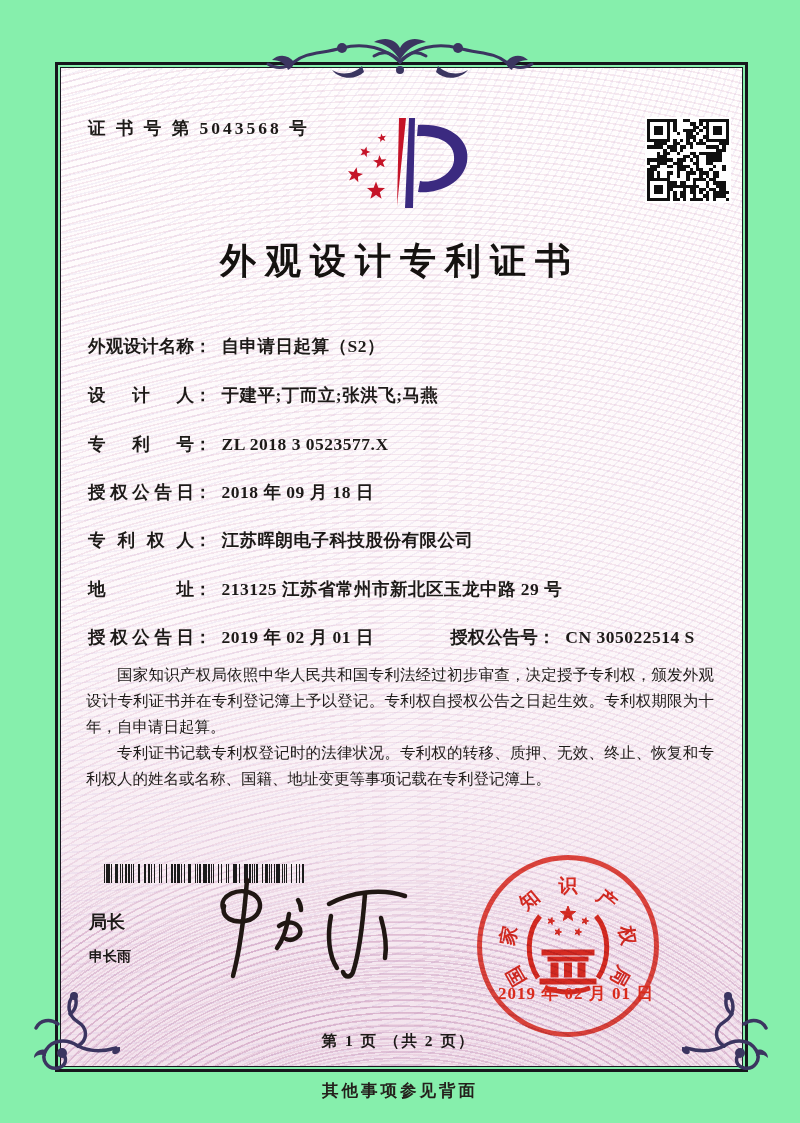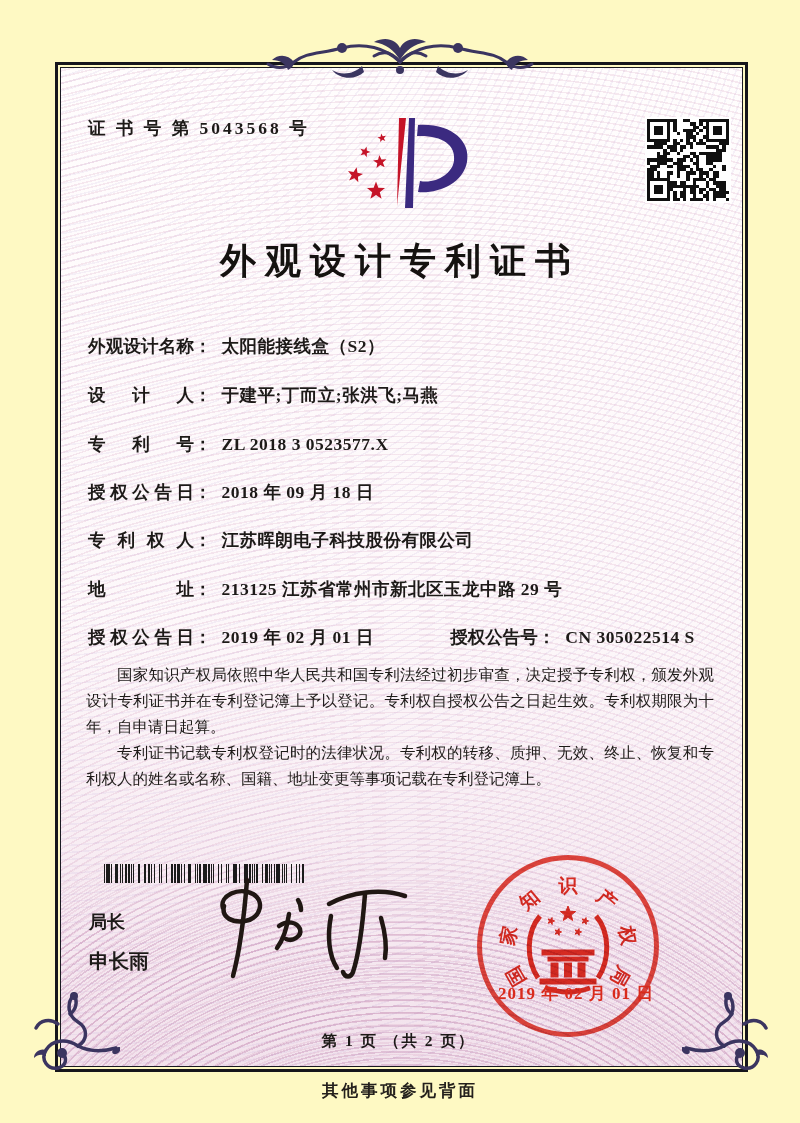--- a/index.html
+++ b/index.html
@@ -1,16 +1,16 @@
 <!DOCTYPE html>
 <html><head>
 <meta charset="utf-8">
 <style>
   html,body{margin:0;padding:0;background:#fff;}
-  .page{position:relative;width:800px;height:1123px;background:#fef9c3;overflow:hidden;
+  .page{position:relative;width:800px;height:1123px;background:#86efac;overflow:hidden;
         font-family:"Liberation Serif","DejaVu Serif",serif;color:#1d1a18;}
   
   .frame{position:absolute;left:55px;top:62px;width:687px;height:1004px;
          border:3.5px solid #16161c;}
   .frame-inner{position:absolute;inset:2px;border:1.3px solid #1a1a22;
     background:
       repeating-radial-gradient(circle at 50% 135%, rgba(209,148,183,.20) 0 1.5px, rgba(255,255,255,0) 1.5px 6px),
       repeating-radial-gradient(circle at -10% -25%, rgba(178,150,208,.12) 0 1.5px, rgba(255,255,255,0) 1.5px 7px),
       linear-gradient(180deg,#fffdfd 0%,#fdf8fa 55%,#f7ebf2 82%,#f2e2ec 100%);}
   .wave-bottom{position:absolute;left:0;right:0;bottom:0;height:215px;pointer-events:none;
@@ -34,21 +34,21 @@
   .row .val{letter-spacing:.5px;}
   .pair2{margin-left:72px;}
   .pair2 .lbl2{display:inline-block;}
   
   .body-text{position:absolute;left:86px;top:662px;width:628px;font-size:15.5px;
              line-height:26px;font-weight:500;text-align:justify;}
   .body-text p{margin:0;text-indent:2em;}
   
   .barcode{position:absolute;left:104px;top:864px;width:200px;height:19px;}
   .sign-title{position:absolute;left:89px;top:910px;font-size:18px;font-weight:600;}
-  .sign-name{position:absolute;left:89px;top:948px;font-size:20px;font-weight:600;}
+  .sign-name{position:absolute;left:89px;top:948px;font-size:14px;font-weight:600;}
   .signature{position:absolute;left:205px;top:870px;}
   .seal{position:absolute;left:477px;top:855px;width:172px;height:172px;border-radius:50%;
         border:5px solid rgba(222,35,24,.88);opacity:.95;mix-blend-mode:multiply;}
   .seal-char{position:absolute;left:50%;top:50%;width:24px;height:24px;margin:-12px 0 0 -12px;
         text-align:center;font-size:19px;font-weight:700;color:#dd2318;
         transform:rotate(var(--a)) translateY(-61px);}
   .seal-emblem{position:absolute;left:50%;top:50%;transform:translate(-50%,-50%);}
   .seal-date{position:absolute;left:487px;top:982px;width:178px;text-align:center;
         font-size:17px;font-weight:700;color:#d92a1c;letter-spacing:1px;}
   .page-info{position:absolute;left:55px;width:687px;top:1031px;text-align:center;
@@ -475,21 +475,21 @@
         <rect x="16" y="24" width="1" height="1" fill="#101010"></rect>
         <rect x="18" y="24" width="1" height="1" fill="#101010"></rect>
         <rect x="20" y="24" width="1" height="1" fill="#101010"></rect>
         <rect x="24" y="24" width="1" height="1" fill="#101010"></rect>
       </svg>
   </div>
 
   <div class="title">外观设计专利证书</div>
 
   <div class="row" style="top:334px">
-    <span class="lbl">外观设计名称</span><span class="colon">：</span><span class="val">太阳能接线盒（S2）</span>
+    <span class="lbl">外观设计名称</span><span class="colon">：</span><span class="val">自申请日起算（S2）</span>
   </div>
   <div class="row" style="top:383px">
     <span class="lbl">设计人</span><span class="colon">：</span><span class="val">于建平;丁而立;张洪飞;马燕</span>
   </div>
   <div class="row" style="top:432px">
     <span class="lbl">专利号</span><span class="colon">：</span><span class="val">ZL 2018 3 0523577.X</span>
   </div>
   <div class="row" style="top:480px">
     <span class="lbl">授权公告日</span><span class="colon">：</span><span class="val">2018 年 09 月 18 日</span>
   </div>

